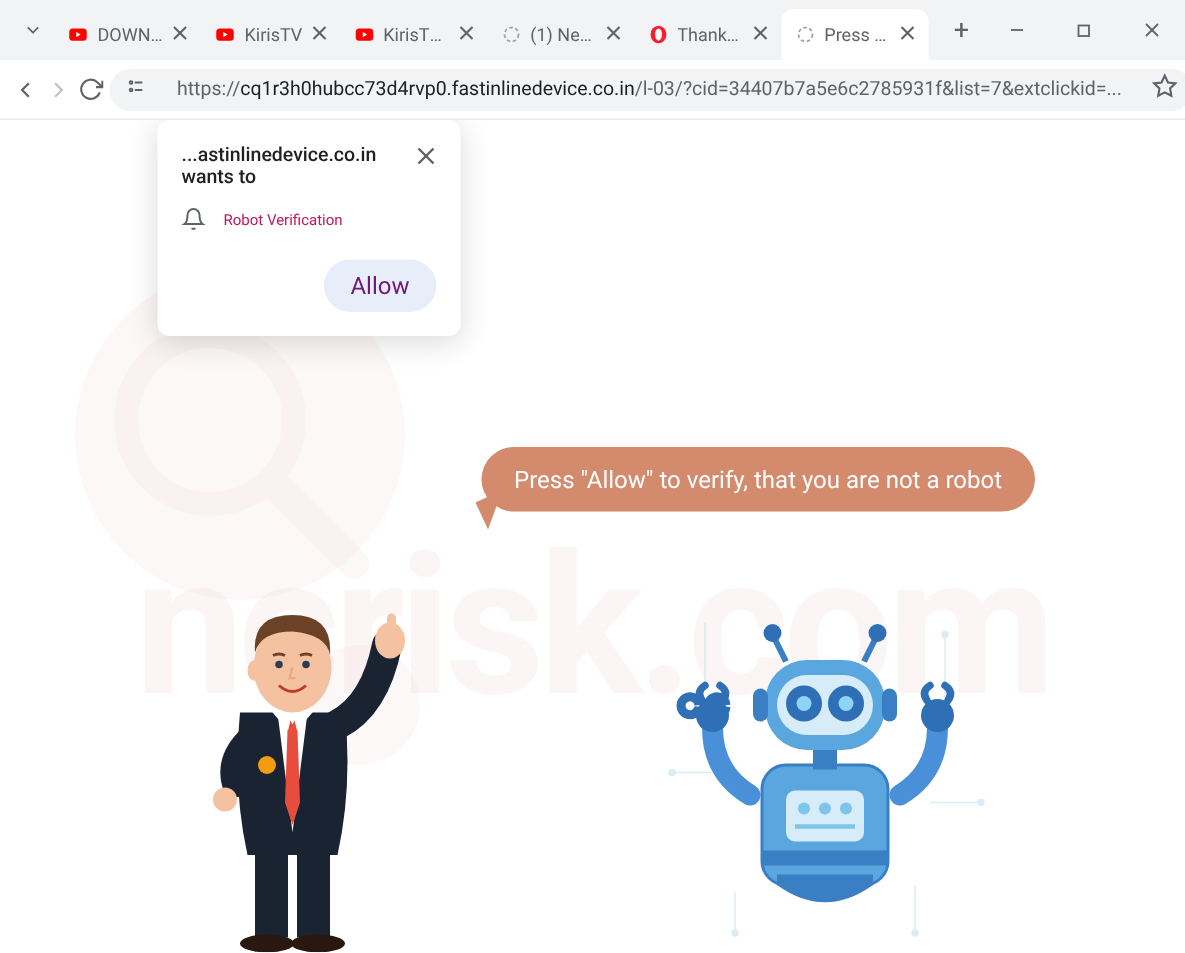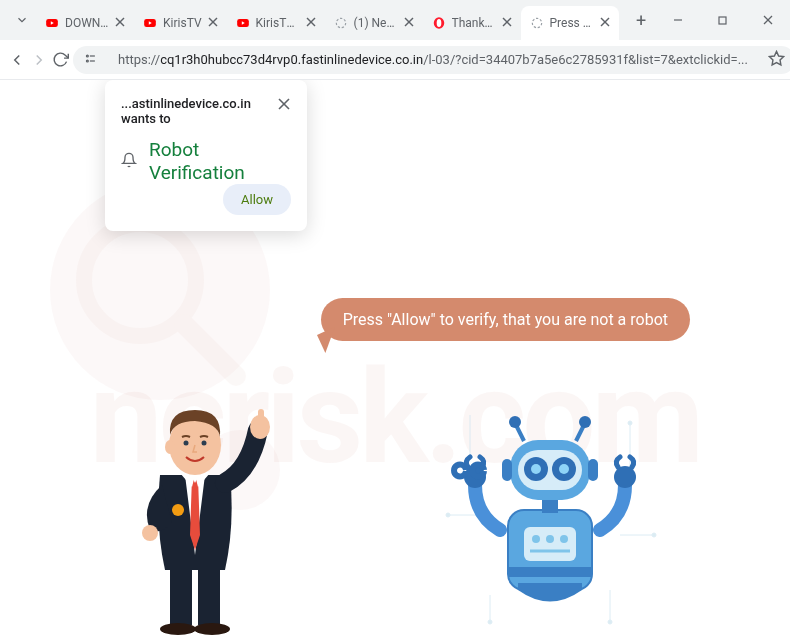--- a/index.html
+++ b/index.html
@@ -37,24 +37,24 @@
 .wm-circle { position:absolute; border-radius:50%; background:rgba(200,140,130,0.06);}
 .wm-c1 { width:220px; height:220px; left:50px; top:100px;}
 .wm-c2 { width:80px; height:80px; left:200px; top:350px;}
 .wm-mag { position:absolute; left:60px; top:120px; width:200px; height:200px; opacity:0.06;}
 
 
 .perm-popup { position:absolute; left:105px; top:0; width:202px; background:#fff; border-radius:8px; box-shadow:0 4px 20px rgba(0,0,0,0.15); padding:16px; z-index:10;}
 .perm-header { display:flex; justify-content:space-between; align-items:flex-start; margin-bottom:12px;}
 .perm-title { font-size:13px; color:#202124; font-weight:500;}
 .perm-close { width:16px; height:16px; color:#5f6368; cursor:pointer;}
-.perm-row { display:flex; align-items:center; gap:12px; color:#15803d; font-size:19px;}
+.perm-row { display:flex; align-items:center; gap:12px; margin-bottom:16px; color:#be185d; font-size:10px;}
 .perm-row svg{width:16px;height:16px;flex-shrink:0;}
 .perm-btns { display:flex; gap:8px; justify-content:flex-end;}
-.perm-btn { padding:8px 18px; border-radius:18px; border:none; font-size:13px; cursor:pointer; background:#e8eef9; color:#4d7c0f;}
+.perm-btn { padding:8px 18px; border-radius:18px; border:none; font-size:16px; cursor:pointer; background:#e8eef9; color:#701a75;}
 
 
 .bubble { position:absolute; right:100px; top:218px; background:#d48a6d; color:#fff; padding:12px 22px; border-radius:22px; font-size:16px;}
 .bubble::after { content:''; position:absolute; left:-18px; bottom:-8px; width:0; height:0; border:14px solid transparent; border-right-color:#d48a6d; transform:rotate(20deg);}
 
 
 .illus { position:absolute; left:0; bottom:0; width:100%; height:290px;}
 
 </style>
 </head>

